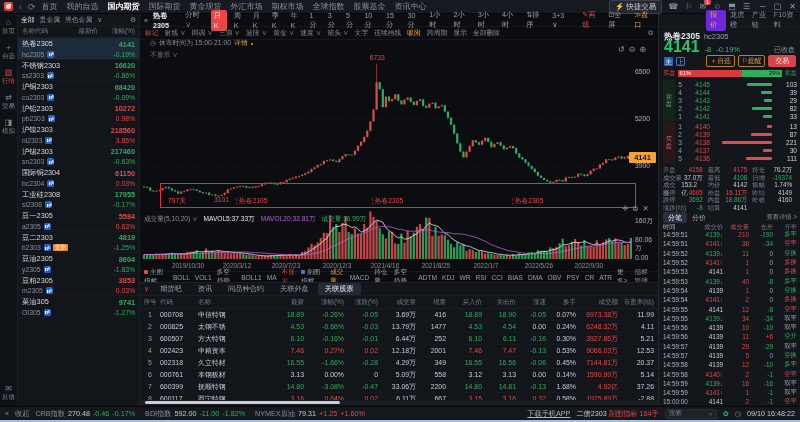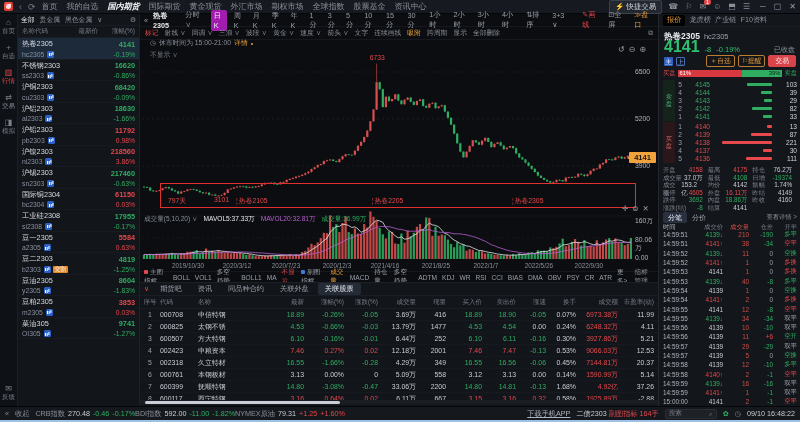--- a/index.html
+++ b/index.html
@@ -6,21 +6,21 @@
 *{box-sizing:border-box;font-family:"Liberation Sans",sans-serif;}
 .app{position:relative;width:800px;height:422px;background:#101216;color:#c8cdd4;overflow:hidden;font-size:8px;}
 .ell{white-space:nowrap;overflow:hidden;}
 
 .topnav{position:absolute;left:0;top:0;width:800px;height:14px;background:#16191f;border-bottom:1px solid #05060a;display:flex;align-items:center;gap:6px;padding:0 4px;font-size:8px;color:#8a8f99;}
 .logo{width:9px;height:9px;border-radius:2px;background:linear-gradient(135deg,#f05042 40%,#d8372c 60%);position:relative;flex:0 0 auto;}
 .logo:after{content:"";position:absolute;left:2px;top:2px;width:5px;height:5px;border-radius:50% 0 50% 50%;background:rgba(255,255,255,.85);}
 .navico{color:#767c87;font-size:9px;line-height:10px;}
 .navtabs{display:flex;gap:9px;}
 .navtab{color:#8a8f99;cursor:default;}
-.navtab.on{color:#f2f4f7;font-weight:bold;font-style:italic;}
+.navtab.on{color:#f2f4f7;font-weight:bold;}
 .qtrade{border:1px solid #3a404c;background:#23272f;color:#cfd4dc;border-radius:2px;padding:1px 5px;font-size:7.5px;display:flex;gap:2px;align-items:center;}
 .ticoset{display:flex;gap:7px;align-items:center;color:#8a8f99;font-size:8px;}
 .msgwrap{position:relative;}
 .badge1{position:absolute;top:-3px;right:-5px;background:#e5484d;color:#fff;font-size:5.5px;border-radius:4px;padding:0 2px;line-height:6px;}
 .winbtns{display:flex;gap:8px;color:#9aa0aa;font-size:8px;margin-left:4px;}
 
 .rail{position:absolute;left:0;top:14px;width:18px;height:392px;background:#0e1116;border-right:1px solid #1b1f26;display:flex;flex-direction:column;align-items:center;padding-top:4px;}
 .railitem{display:flex;flex-direction:column;align-items:center;margin-bottom:9px;color:#7d838d;}
 .railitem .ric{font-size:8px;line-height:9px;}
 .railitem .rlb{font-size:6.5px;line-height:7px;letter-spacing:0;writing-mode:horizontal-tb;}
@@ -42,21 +42,21 @@
 .wchg{margin-left:auto;font-size:6.8px;}
 .dicon{width:7px;height:7px;border-radius:1.5px;background:#2a62c9;margin-left:3px;position:relative;flex:0 0 auto;}
 .dicon:after{content:"";position:absolute;left:1.5px;bottom:1.5px;width:1px;height:3px;background:#fff;box-shadow:1.7px 0 0 #fff,3.4px -1px 0 #fff;}
 .obadge{background:#e08a2e;color:#fff;font-size:5.8px;border-radius:1px;padding:0 1.5px;margin-left:2px;line-height:7px;}
 .gtx{color:#2fae62!important;} .rtx{color:#e5484d!important;} .wtx{color:#c8cdd4!important;} .xtx{color:#9aa0aa!important;} .otx{color:#eb9e3e!important;}
 
 .chartzone{position:absolute;left:140px;top:14px;width:518px;height:268px;background:#0b0d10;}
 .prow{position:absolute;left:0;top:0;width:518px;height:13px;display:flex;align-items:center;gap:5px;padding:0 4px;font-size:7.2px;color:#9aa0aa;border-bottom:1px solid #15181d;}
 .prow .sym{color:#e8eaed;font-weight:bold;}
 .ptab{padding:0 2px;}
-.ptab.on{background:#a21caf;color:#f0f2f5;border-radius:2px;padding:1px 3px;}
+.ptab.on{background:#ef4444;color:#f0f2f5;border-radius:2px;padding:1px 3px;}
 .drow{position:absolute;left:0;top:13px;width:518px;height:13px;display:flex;align-items:center;gap:6px;padding:0 5px;font-size:6.8px;color:#8a8f99;border-bottom:1px solid #15181d;}
 .dtool.red{color:#e5484d;}
 .dtool.orange{color:#eb9e3e;}
 #chart-svg{position:absolute;left:0;top:26px;}
 .notice{position:absolute;left:10px;top:24px;font-size:6.8px;color:#8a8f99;display:flex;gap:3px;align-items:center;}
 .notice .lnk{color:#eb9e3e;}
 .nodisp{position:absolute;left:10px;top:36px;font-size:6.8px;color:#767c87;}
 .zctl{position:absolute;left:478px;top:31px;display:flex;gap:4px;font-size:8px;color:#9aa0aa;}
 .peak{position:absolute;top:40px;width:30px;text-align:center;font-size:6.8px;color:#e5484d;}
 .ytick{position:absolute;left:495px;width:22px;font-size:6.8px;color:#aeb4bd;text-align:left;}
@@ -82,21 +82,21 @@
 .stockgrid span{padding-right:4px;text-align:right;}
 .stockgrid span:nth-child(1){text-align:center;padding-right:0;}
 .stockgrid span:nth-child(2),.stockgrid span:nth-child(3){text-align:left;padding-right:0;}
 .sghead{color:#767c87;font-size:6.5px;border-bottom:1px solid #1a1e24;height:13px;}
 .srow{border-bottom:1px solid #161a20;}
 .hscroll{position:absolute;left:0px;top:117px;width:518px;height:4px;background:#1a1d22;}
 .hthumb{position:absolute;left:5px;top:0.5px;width:195px;height:3px;background:#c9ced6;border-radius:2px;}
 
 .rpanel{position:absolute;left:658px;top:14px;width:142px;height:392px;background:#13161b;border-left:1px solid #23262c;}
 .rtabs{height:13px;display:flex;align-items:center;gap:4px;padding:0 4px;font-size:7.2px;color:#8a8f99;border-bottom:1px solid #1a1e24;}
-.rtab.on{background:#000000;color:#eb9e3e;border-radius:2px;padding:0.5px 4px;}
+.rtab.on{background:#6d28d9;color:#eb9e3e;border-radius:2px;padding:0.5px 4px;margin-left:43px;}
 .rcontract{position:absolute;left:5px;top:17px;font-size:8.5px;color:#e8eaed;font-weight:bold;}
 .rcode{font-weight:normal;color:#9aa0aa;font-size:7.5px;margin-left:4px;}
 .rprice{position:absolute;left:5px;top:25px;display:flex;align-items:baseline;gap:5px;}
 .bigpx{font-size:16px;font-weight:bold;color:#2fbf6e;line-height:16px;}
 .rchg{font-size:7.5px;color:#2fbf6e;}
 .rstate{position:absolute;right:5px;top:31px;font-size:7px;color:#8a8f99;}
 .rbadges{position:absolute;left:5px;top:43px;display:flex;gap:3px;}
 .chip{width:9px;height:9px;font-size:6.5px;line-height:9px;text-align:center;border-radius:1px;}
 .chip.main{background:#2e5fc0;color:#fff;}
 .chip.exch{border:1px solid #466cb4;color:#7da3e8;line-height:8px;}
@@ -251,33 +251,22 @@
             <span class="wprice gtx">68420</span>
           </div>
           <div class="wl2">
             <span class="wcode">cu2303</span>
             <span class="dicon"></span>
             <span class="wchg gtx">-0.09%</span>
           </div>
         </div>
         <div class="wrow">
           <div class="wl1">
-            <span class="wname ell">沪铝2303</span>
-            <span class="wprice gtx">18630</span>
-          </div>
-          <div class="wl2">
-            <span class="wcode">al2303</span>
-            <span class="dicon"></span>
-            <span class="wchg gtx">-1.66%</span>
-          </div>
-        </div>
-        <div class="wrow">
-          <div class="wl1">
             <span class="wname ell">沪铅2303</span>
-            <span class="wprice rtx">11792</span>
+            <span class="wprice rtx">10272</span>
           </div>
           <div class="wl2">
             <span class="wcode">pb2303</span>
             <span class="dicon"></span>
             <span class="wchg rtx">0.98%</span>
           </div>
         </div>
         <div class="wrow">
           <div class="wl1">
             <span class="wname ell">沪镍2303</span>
@@ -1495,21 +1484,21 @@
           <span class="tc3">2</span>
           <span class="tc4 gtx">-1</span>
           <span class="tc5 rtx">空平</span>
         </div>
       </div>
   </div>
 
   <div class="statusbar">
     <span>«</span>
     <span>收起</span>
-    <span id="sidx" style="display:flex;">
+    <span id="sidx" style="display:flex;gap:10px">
         <span class="sidx">
           <span>CRB指数</span>
           <span class="wtx">270.48</span>
           <span class="gtx">-0.46</span>
           <span class="gtx">-0.17%</span>
         </span>
         <span class="sidx">
           <span>BDI指数</span>
           <span class="wtx">592.00</span>
           <span class="gtx">-11.00</span>

